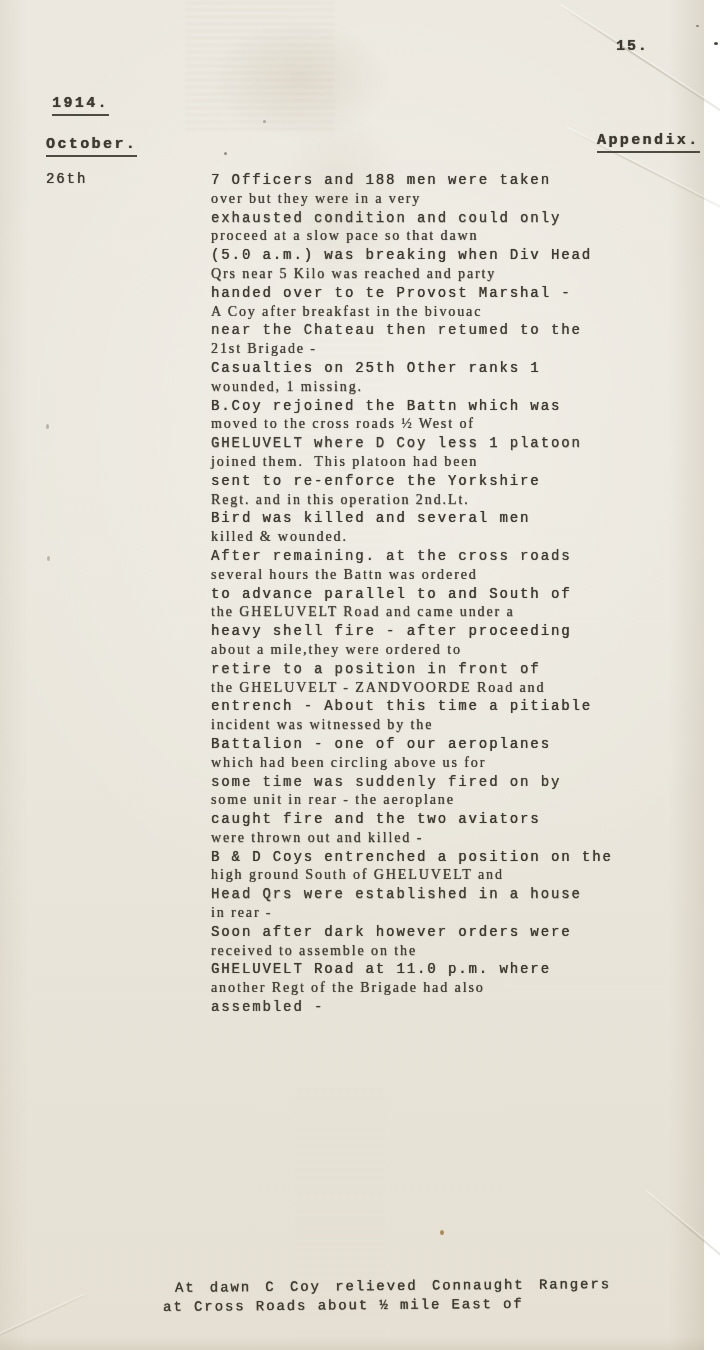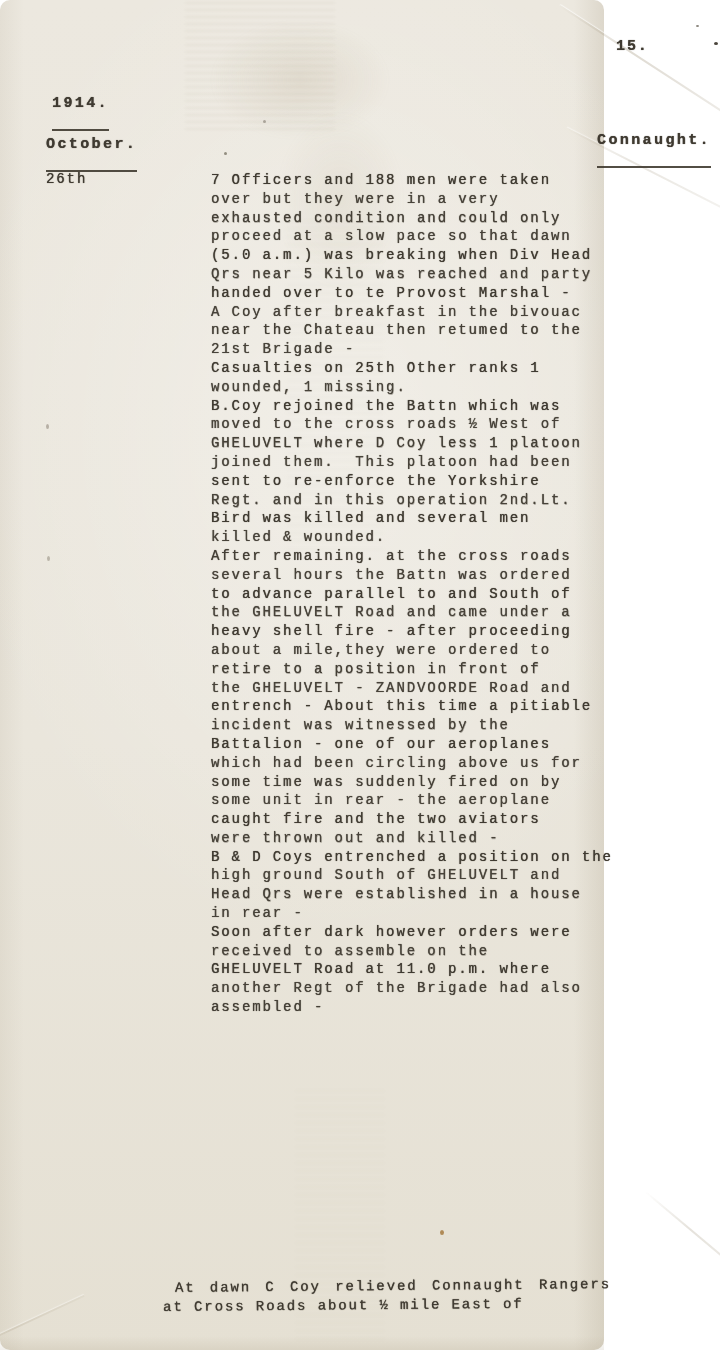--- a/index.html
+++ b/index.html
@@ -7,55 +7,54 @@
     padding: 0;
   }
   body {
     width: 720px;
     height: 1350px;
     overflow: hidden;
     font-family: "Liberation Mono", "DejaVu Sans Mono", monospace;
   }
   .paper {
     position: relative;
-    width: 604px;
+    width: 704px;
     height: 1350px;
     color: var(--ink, #3f3a31);
     background:
       radial-gradient(90% 55% at 55% 32%, rgba(255,255,255,0.30), rgba(255,255,255,0) 70%),
       linear-gradient(90deg, rgba(151,138,112,0.10) 0%, rgba(151,138,112,0) 4%, rgba(151,138,112,0) 95%, rgba(151,138,112,0.18) 100%),
       linear-gradient(180deg, #ece8df 0%, var(--paper, #eae6dc) 55%, #e5e0d3 100%);
-    border-radius: 10px;
   }
   .typed {
     position: absolute;
     white-space: pre;
     font-size: 14px;
     letter-spacing: 1.9px;
     color: var(--ink, #3f3a31);
     text-shadow: 0 0 0.9px rgba(55,50,40,0.85), 0.4px 0.4px 0 rgba(55,50,40,0.30);
   }
   .heading {
     font-weight: bold;
     font-size: 15px;
     letter-spacing: 2.4px;
     border-bottom: 2px solid rgba(58,52,42,0.88);
-    padding-bottom: 17px;
+    padding-bottom: 2px;
   }
   .page-number { left: 616px; top: 38px; font-weight: bold; font-size: 15px; }
   .year       { left: 52px;  top: 95px;  }
   .month      { left: 46px;  top: 136px; }
   .appendix   { left: 597px; top: 132px; }
   .entry-date { left: 46px;  top: 171px; }
 
   .body-block { left: 183px; top: 171px; width: 430px; margin-left: 28px; }
   .body-block .line { line-height: 18.8px; height: 18.8px; }
   .body-block .line:nth-child(3n)   { transform: translateY(0.4px); opacity: 0.97; }
   .body-block .line:nth-child(4n+1) { transform: translateY(-0.3px); }
-  .body-block .line:nth-child(2n)   { opacity: 0.95; }
+  .body-block .line:nth-child(2n)   { opacity: 0.95; font-family: Liberation Serif, serif; }
 
   .footer-block { left: 163px; top: 1277px; transform: rotate(-0.5deg); }
   .footer-block .line { line-height: 19px; }
   .footer-block .line:first-child { margin-left: 12px; word-spacing: 4px; }
 
   
   .artefact { position: absolute; pointer-events: none; }
   .ghost-band {
     left: 185px; top: 0; width: 150px; height: 130px;
     background: repeating-linear-gradient(0deg, rgba(150,135,105,0.12) 0 2px, rgba(150,135,105,0) 2px 7px);
@@ -126,21 +125,21 @@
   <div class="artefact speck speck-5"></div>
   <div class="artefact speck speck-6"></div>
   <div class="artefact speck speck-7"></div>
 
   <div class="typed page-number">15.</div>
 
   <div class="typed heading year">1914.</div>
 
   <div class="typed heading month">October.</div>
 
-  <div class="typed heading appendix">Connaught.</div>
+  <div class="typed heading appendix">Appendix.</div>
 
   <div class="typed entry-date">26th</div>
 
   <div class="typed body-block"><div class="line">7 Officers and 188 men were taken</div><div class="line">over but they were in a very</div><div class="line">exhausted condition and could only</div><div class="line">proceed at a slow pace so that dawn</div><div class="line">(5.0 a.m.) was breaking when Div Head</div><div class="line">Qrs near 5 Kilo was reached and party</div><div class="line">handed over to te Provost Marshal -</div><div class="line">A Coy after breakfast in the bivouac</div><div class="line">near the Chateau then retumed to the</div><div class="line">21st Brigade -</div><div class="line">Casualties on 25th Other ranks 1</div><div class="line">wounded, 1 missing.</div><div class="line">B.Coy rejoined the Battn which was</div><div class="line">moved to the cross roads ½ West of</div><div class="line">GHELUVELT where D Coy less 1 platoon</div><div class="line">joined them.  This platoon had been</div><div class="line">sent to re-enforce the Yorkshire</div><div class="line">Regt. and in this operation 2nd.Lt.</div><div class="line">Bird was killed and several men</div><div class="line">killed &amp; wounded.</div><div class="line">After remaining. at the cross roads</div><div class="line">several hours the Battn was ordered</div><div class="line">to advance parallel to and South of</div><div class="line">the GHELUVELT Road and came under a</div><div class="line">heavy shell fire - after proceeding</div><div class="line">about a mile,they were ordered to</div><div class="line">retire to a position in front of</div><div class="line">the GHELUVELT - ZANDVOORDE Road and</div><div class="line">entrench - About this time a pitiable</div><div class="line">incident was witnessed by the</div><div class="line">Battalion - one of our aeroplanes</div><div class="line">which had been circling above us for</div><div class="line">some time was suddenly fired on by</div><div class="line">some unit in rear - the aeroplane</div><div class="line">caught fire and the two aviators</div><div class="line">were thrown out and killed -</div><div class="line">B &amp; D Coys entrenched a position on the</div><div class="line">high ground South of GHELUVELT and</div><div class="line">Head Qrs were established in a house</div><div class="line">in rear -</div><div class="line">Soon after dark however orders were</div><div class="line">received to assemble on the</div><div class="line">GHELUVELT Road at 11.0 p.m. where</div><div class="line">another Regt of the Brigade had also</div><div class="line">assembled -</div></div>
 
   <div class="typed footer-block"><div class="line">At dawn C Coy relieved Connaught Rangers</div><div class="line">at Cross Roads about ½ mile East of</div></div>
 
 </div>
 
 </body></html>

